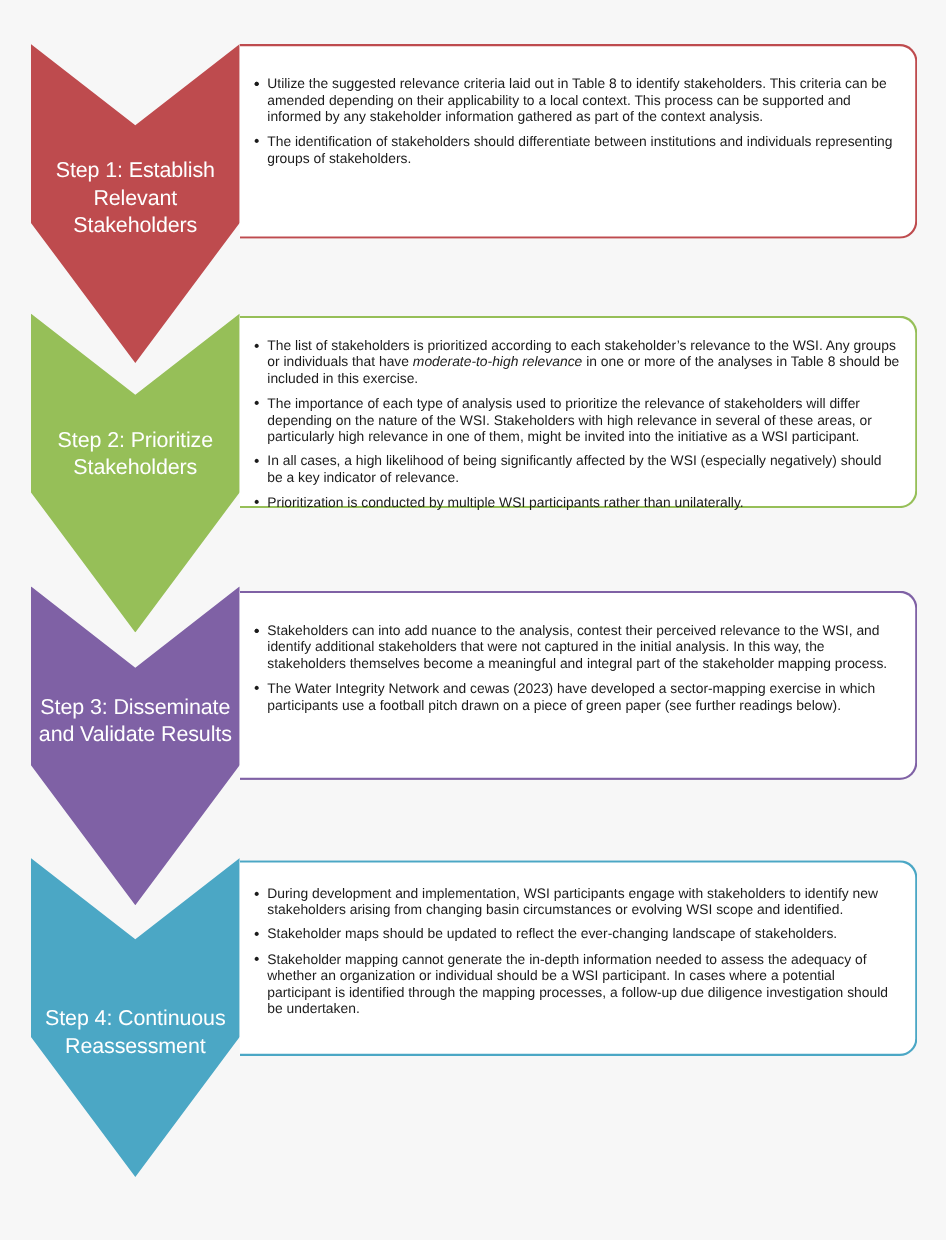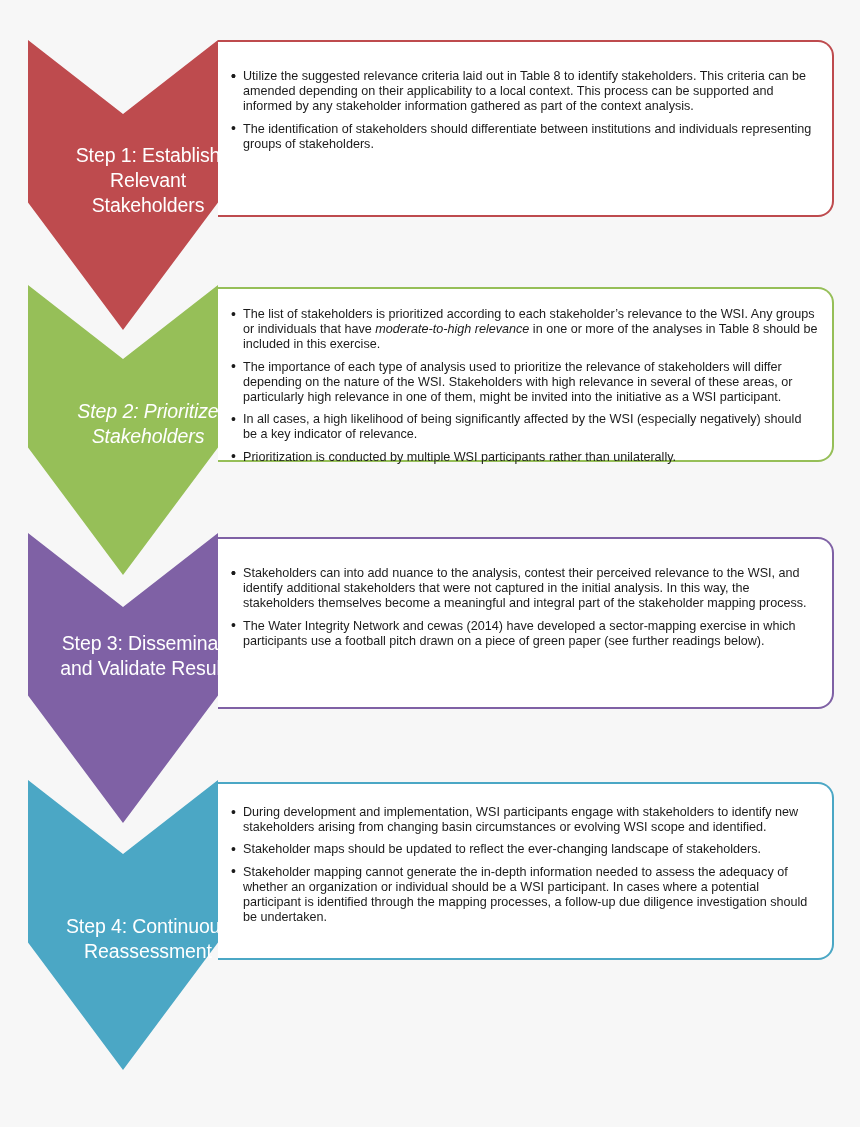--- a/index.html
+++ b/index.html
@@ -42,21 +42,20 @@
     position: absolute;
     left: 28px;
     width: 190px;
     text-align: center;
     color: #ffffff;
     font-size: 19.5px;
     line-height: 25px;
     letter-spacing: -0.1px;
     pointer-events: none;
     font-weight: 400;
-    margin-left: 25px;
   }
 
   
   .panel {
     position: absolute;
     left: 218px;
     width: 616px;
     background: #ffffff;
     border: 2px solid #cccccc;
     border-left: none;
@@ -97,21 +96,21 @@
   }
 
   
   
   #step-1 .chevron      { top: 40px;  height: 290px; background: #be4b4e; }
   #step-1 .chevron-label{ top: 143px; }
   #step-1 .panel        { top: 40px;  height: 177px; padding: 20px 14px 10px 12px; border-color: #be4b4e; }
 
   
   #step-2 .chevron      { top: 285px; height: 290px; background: #96bf58; }
-  #step-2 .chevron-label{ top: 399px; font-style: italic; }
+  #step-2 .chevron-label{ top: 388px; }
   #step-2 .panel        { top: 287px; height: 175px; padding: 18px 14px 10px 12px; border-color: #96bf58; }
 
   
   #step-3 .chevron      { top: 533px; height: 290px; background: #7f61a5; }
   #step-3 .chevron-label{ top: 631px; }
   #step-3 .panel        { top: 537px; height: 172px; padding: 20px 14px 10px 12px; border-color: #7f61a5; }
 
   
   #step-4 .chevron      { top: 780px; height: 290px; background: #4ba7c5; }
   #step-4 .chevron-label{ top: 914px; }
@@ -147,21 +146,21 @@
     </div>
   </div>
 
   <div class="step" id="step-3">
     <div class="chevron"></div>
     <div class="chevron-label">Step 3: Disseminate and Validate Results</div>
     <div class="panel">
       <ul>
           <li><span class="bullet">•</span></li>
           <li><span class="bullet">•</span><span>Stakeholders can into add nuance to the analysis, contest their perceived relevance to the WSI, and identify additional stakeholders that were not captured in the initial analysis. In this way, the stakeholders themselves become a meaningful and integral part of the stakeholder mapping process.</span></li>
-          <li><span class="bullet">•</span><span>The Water Integrity Network and cewas (2014) have developed a sector-mapping exercise in which participants use a football pitch drawn on a piece of green paper (see further readings below).</span></li>
+          <li><span class="bullet">•</span><span>The Water Integrity Network and cewas (2023) have developed a sector-mapping exercise in which participants use a football pitch drawn on a piece of green paper (see further readings below).</span></li>
         </ul>
     </div>
   </div>
 
   <div class="step" id="step-4">
     <div class="chevron"></div>
     <div class="chevron-label">Step 4: Continuous Reassessment</div>
     <div class="panel">
       <ul>
           <li><span class="bullet">•</span><span>During development and implementation, WSI participants engage with stakeholders to identify new stakeholders arising from changing basin circumstances or evolving WSI scope and identified.</span></li>

